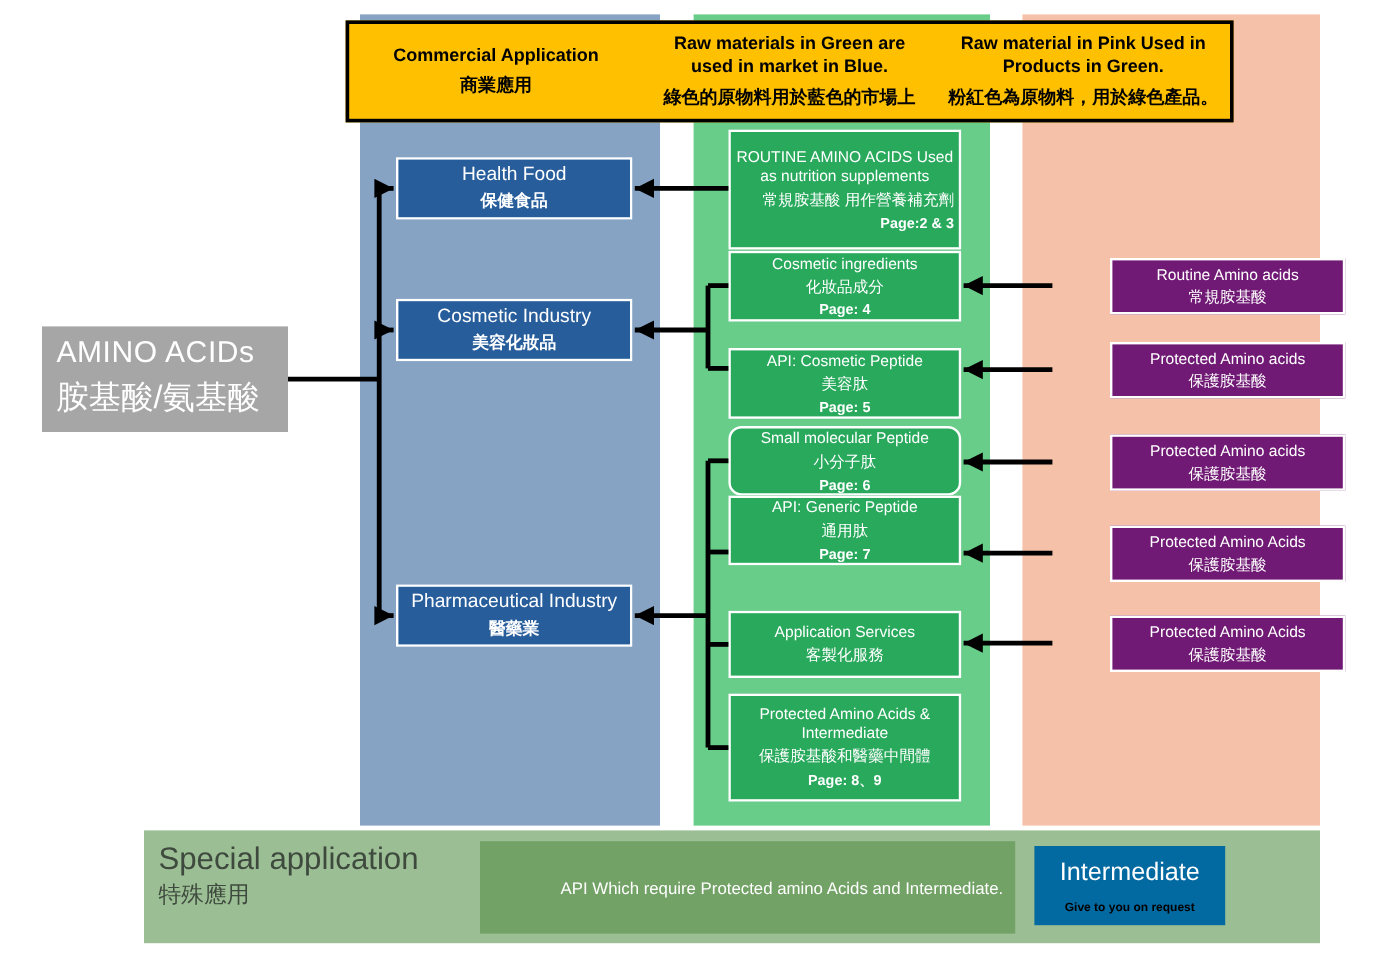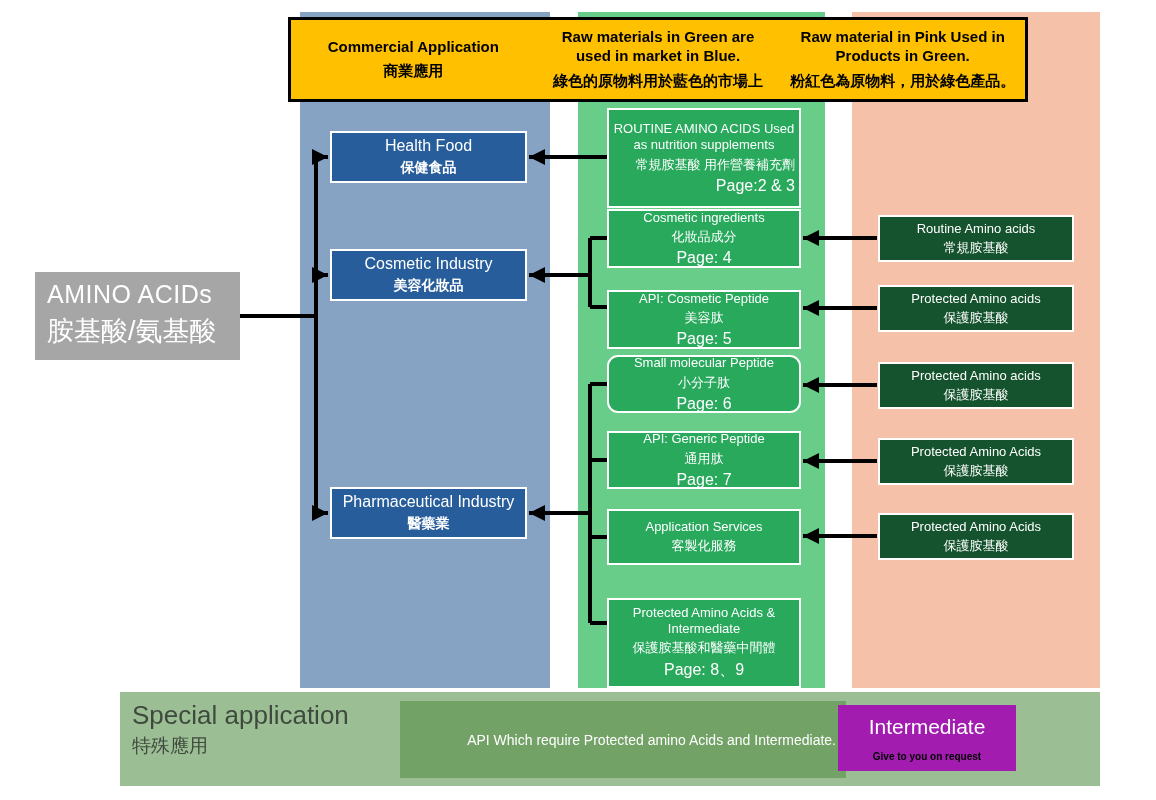--- a/index.html
+++ b/index.html
@@ -33,43 +33,43 @@
           display:flex; flex-direction:column; justify-content:center; }
   .ben { font-size:16px; }
   .bzh { font-size:14px; margin-top:4px;font-weight:bold; }
 
   
   .gbox { position:absolute; left:607px; width:194px; background:#28A95C;
           border:2px solid #fff; color:#fff; text-align:center;
           display:flex; flex-direction:column; justify-content:center; padding:2px 4px; }
   .gen { font-size:13px; line-height:1.2; }
   .gzh { font-size:13px; margin-top:3px; }
-  .gpg { font-size:16px; font-weight:normal; margin-top:3px; }
-
-  
-  .pbox { position:absolute; left:878px; width:196px; height:47px; background:#14532d;
+  .gpg { font-size:12px; font-weight:bold; margin-top:3px; }
+
+  
+  .pbox { position:absolute; left:925px; width:196px; height:47px; background:#701a75;
           border:2px solid #fff; color:#fff; text-align:center;
           display:flex; flex-direction:column; justify-content:center; }
   .pen { font-size:13px; }
   .pzh { font-size:13px; margin-top:3px; }
 
   
   .footer { position:absolute; left:120px; top:692px; width:980px; height:94px;
             background:#9BBE94; }
   .f-title { position:absolute; left:12px; top:8px; color:#3F4A3E; }
   .ft-en { font-size:26px; }
   .ft-zh { font-size:19px; margin-top:2px; }
   .f-center { position:absolute; left:280px; top:9px; width:446px; height:77px;
               background:#73A267; text-align:right; display:flex;
               flex-direction:column; justify-content:center; padding:4px 10px; }
   .fc1 { color:#fff; font-size:14px; }
   .fc2 { color:#111; font-size:14px; margin-top:3px; }
   .fc3 { color:#111; font-size:13px; margin-top:3px; }
-  .f-right { position:absolute; left:718px; top:13px; width:178px; height:66px;
-             background:#a21caf; text-align:center; display:flex;
+  .f-right { position:absolute; left:742px; top:13px; width:159px; height:66px;
+             background:#0369a1; text-align:center; display:flex;
              flex-direction:column; justify-content:center; }
   .fr1 { color:#fff; font-size:21px; }
   .fr2 { color:#000; font-size:10px; font-weight:bold; margin-top:12px; }
 
   
   .arrows { position:absolute; left:0; top:0; width:1156px; height:800px;
             pointer-events:none; }
 </style>
 </head>
 <body>
@@ -126,30 +126,30 @@
   <div class="gbox" style="top:290px;height:59px;">
     <div class="gen">API: Cosmetic Peptide</div>
     <div class="gzh">美容肽</div>
     <div class="gpg">Page: 5</div>
   </div>
   <div class="gbox" style="top:355px;height:58px;border-radius:11px;">
     <div class="gen">Small molecular Peptide</div>
     <div class="gzh">小分子肽</div>
     <div class="gpg">Page: 6</div>
   </div>
-  <div class="gbox" style="top:431px;height:58px;">
+  <div class="gbox" style="top:413px;height:58px;">
     <div class="gen">API: Generic Peptide</div>
     <div class="gzh">通用肽</div>
     <div class="gpg">Page: 7</div>
   </div>
   <div class="gbox" style="top:509px;height:56px;">
     <div class="gen">Application Services</div>
     <div class="gzh">客製化服務</div>
   </div>
-  <div class="gbox" style="top:598px;height:90px;">
+  <div class="gbox" style="top:578px;height:90px;">
     <div class="gen">Protected Amino Acids &amp; Intermediate</div>
     <div class="gzh">保護胺基酸和醫藥中間體</div>
     <div class="gpg">Page: 8、9</div>
   </div>
 
   <div class="pbox" style="top:215px;">
     <div class="pen">Routine Amino acids</div>
     <div class="pzh">常規胺基酸</div>
   </div>
   <div class="pbox" style="top:285px;">

